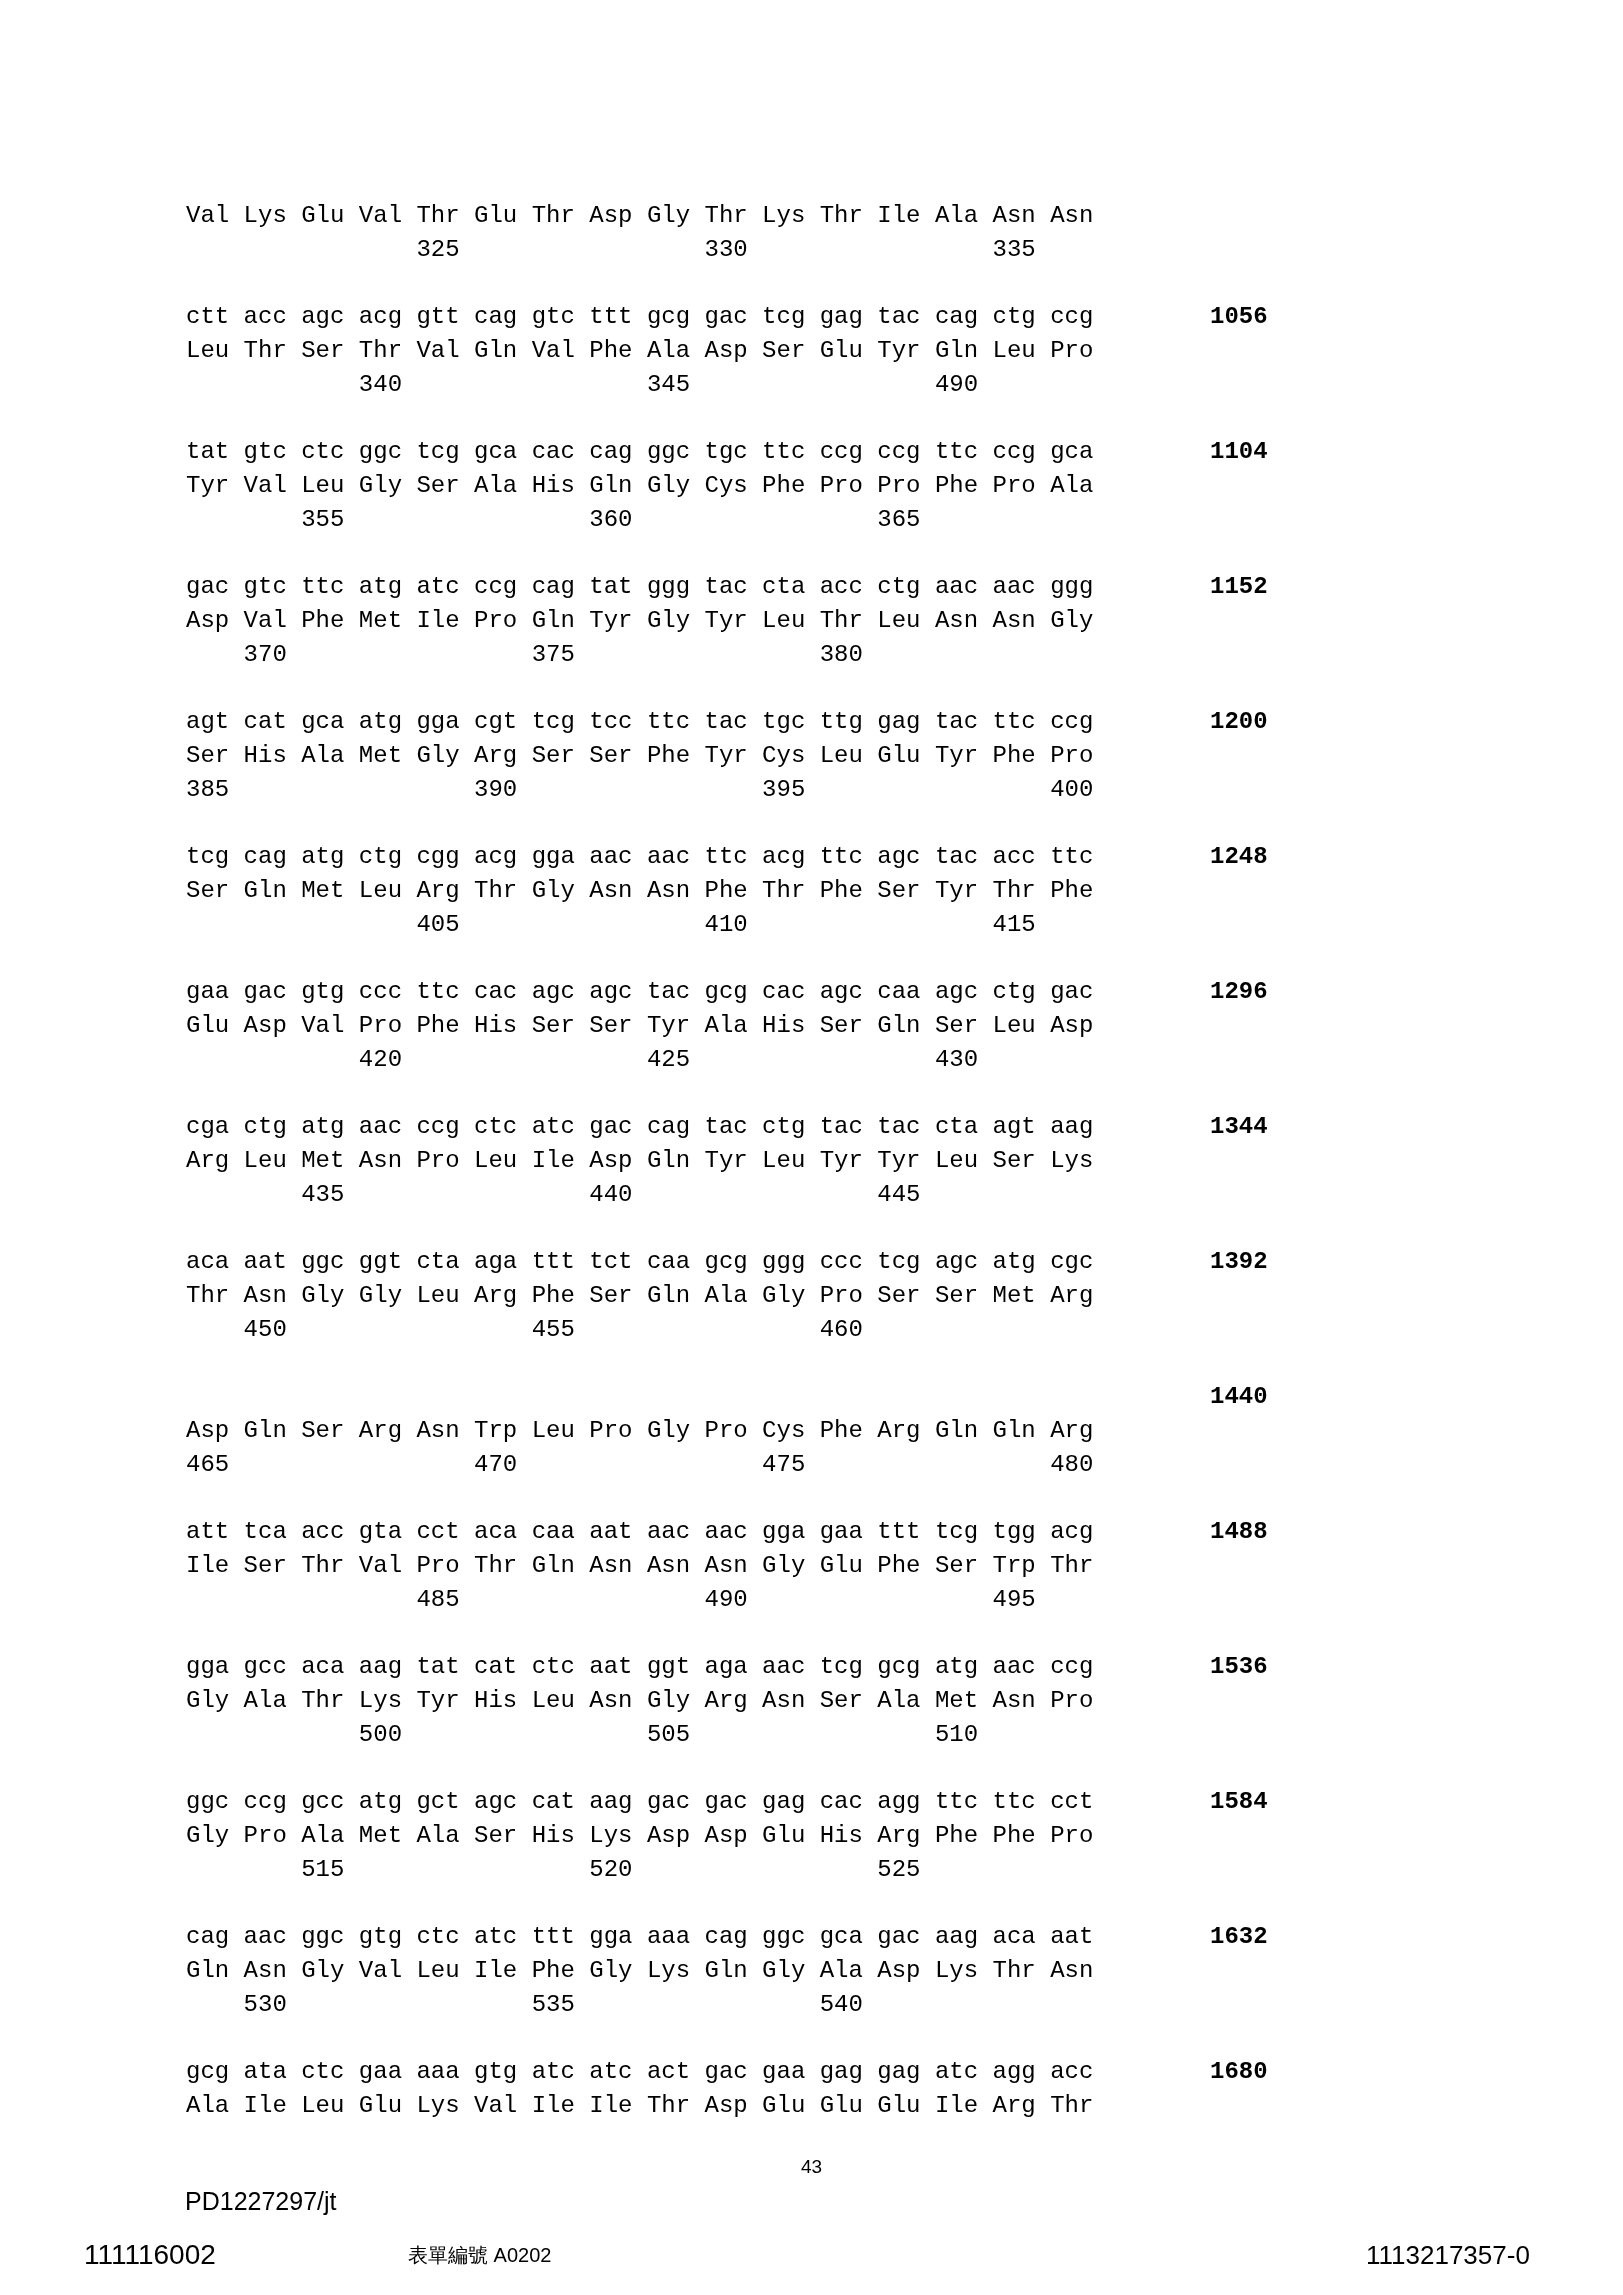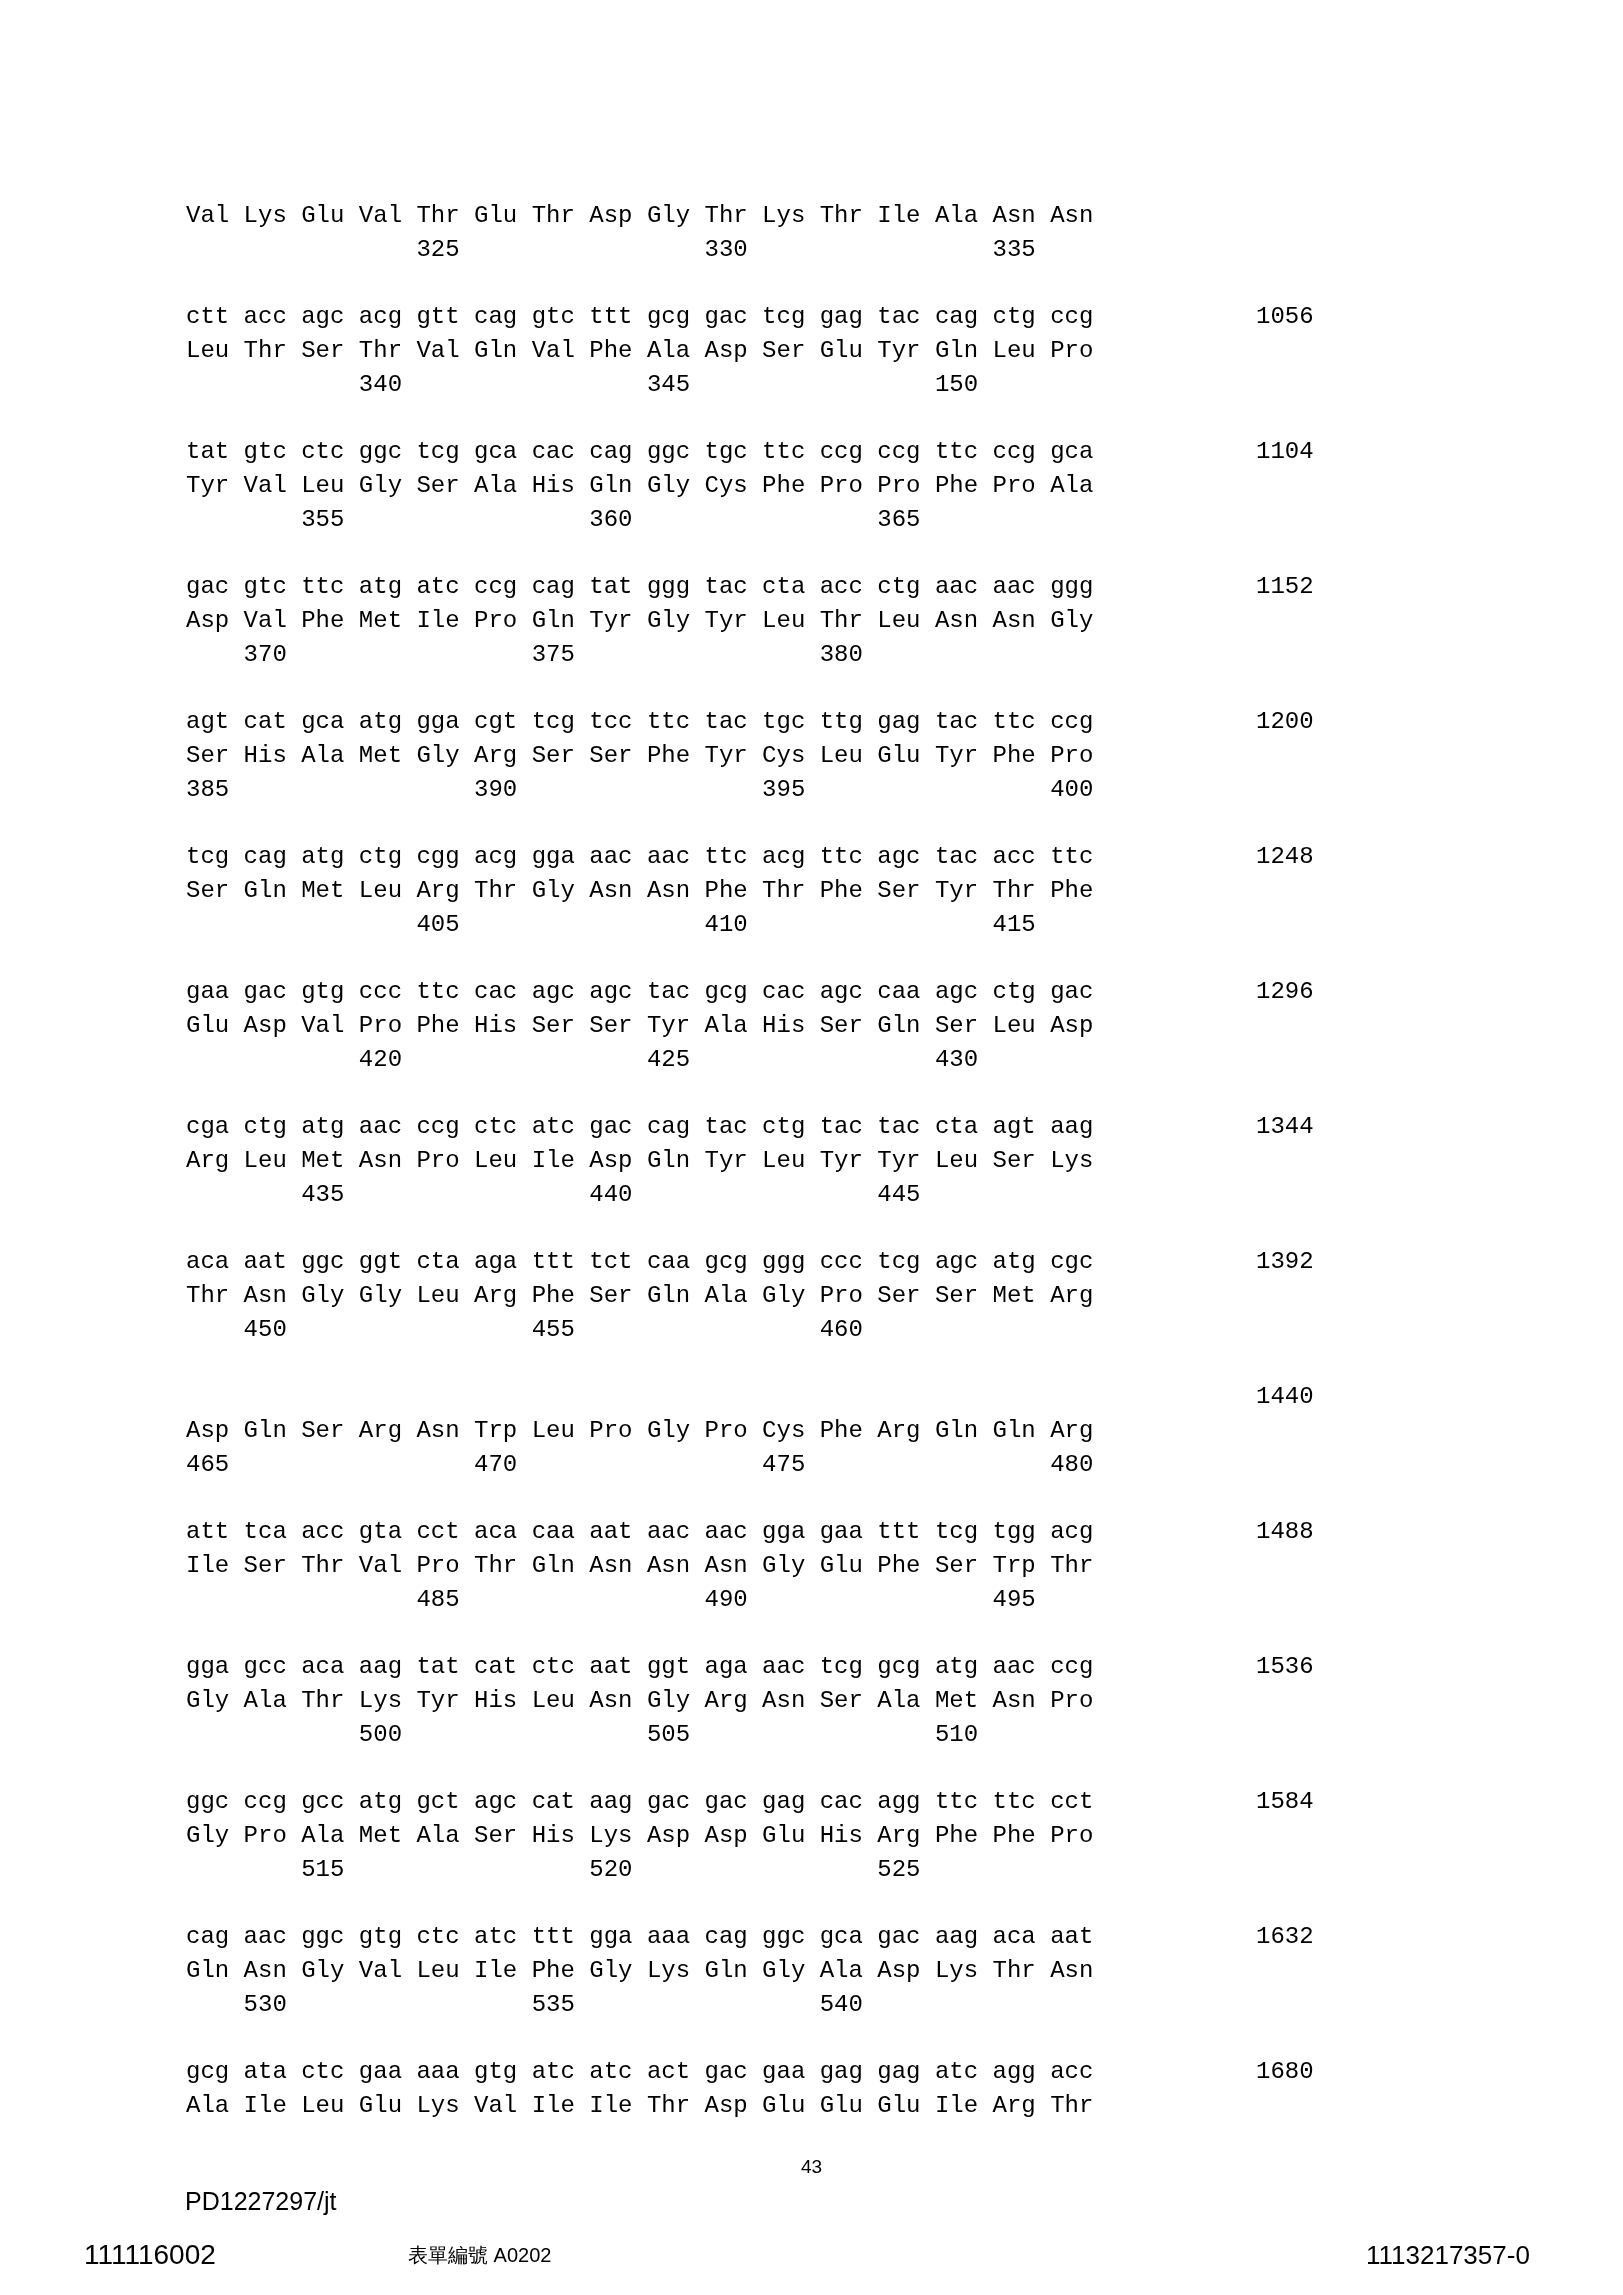--- a/index.html
+++ b/index.html
@@ -29,22 +29,23 @@
   .seq-line {
     position: relative;
     height: 34px;
     line-height: 34px;
     font-size: 24px;
     white-space: pre;
     letter-spacing: 0;
   }
   .count-num {
     position: absolute;
-    left: 1070px;
+    left: 1024px;
     top: 0;
+    font-weight: bold;
   }
   
   .page-number {
     position: absolute;
     top: 2153px;
     left: 0;
     width: 1623px;
     text-align: center;
     font-family: "Liberation Sans", "DejaVu Sans", sans-serif;
     font-size: 19px;
@@ -89,21 +90,21 @@
 <div class="page">
 
   <div class="seq-area">
       <div class="seq-block">
         <div class="seq-line aa-line"><span>Val Lys Glu Val Thr Glu Thr Asp Gly Thr Lys Thr Ile Ala Asn Asn</span></div>
         <div class="seq-line num-line"><span>                325                 330                 335</span></div>
       </div>
       <div class="seq-block">
         <div class="seq-line dna-line"><span>ctt acc agc acg gtt cag gtc ttt gcg gac tcg gag tac cag ctg ccg</span><span class="count-num">1056</span></div>
         <div class="seq-line aa-line"><span>Leu Thr Ser Thr Val Gln Val Phe Ala Asp Ser Glu Tyr Gln Leu Pro</span></div>
-        <div class="seq-line num-line"><span>            340                 345                 150</span></div>
+        <div class="seq-line num-line"><span>            340                 345                 490</span></div>
       </div>
       <div class="seq-block">
         <div class="seq-line dna-line"><span>tat gtc ctc ggc tcg gca cac cag ggc tgc ttc ccg ccg ttc ccg gca</span><span class="count-num">1104</span></div>
         <div class="seq-line aa-line"><span>Tyr Val Leu Gly Ser Ala His Gln Gly Cys Phe Pro Pro Phe Pro Ala</span></div>
         <div class="seq-line num-line"><span>        355                 360                 365</span></div>
       </div>
       <div class="seq-block">
         <div class="seq-line dna-line"><span>gac gtc ttc atg atc ccg cag tat ggg tac cta acc ctg aac aac ggg</span><span class="count-num">1152</span></div>
         <div class="seq-line aa-line"><span>Asp Val Phe Met Ile Pro Gln Tyr Gly Tyr Leu Thr Leu Asn Asn Gly</span></div>
         <div class="seq-line num-line"><span>    370                 375                 380</span></div>

